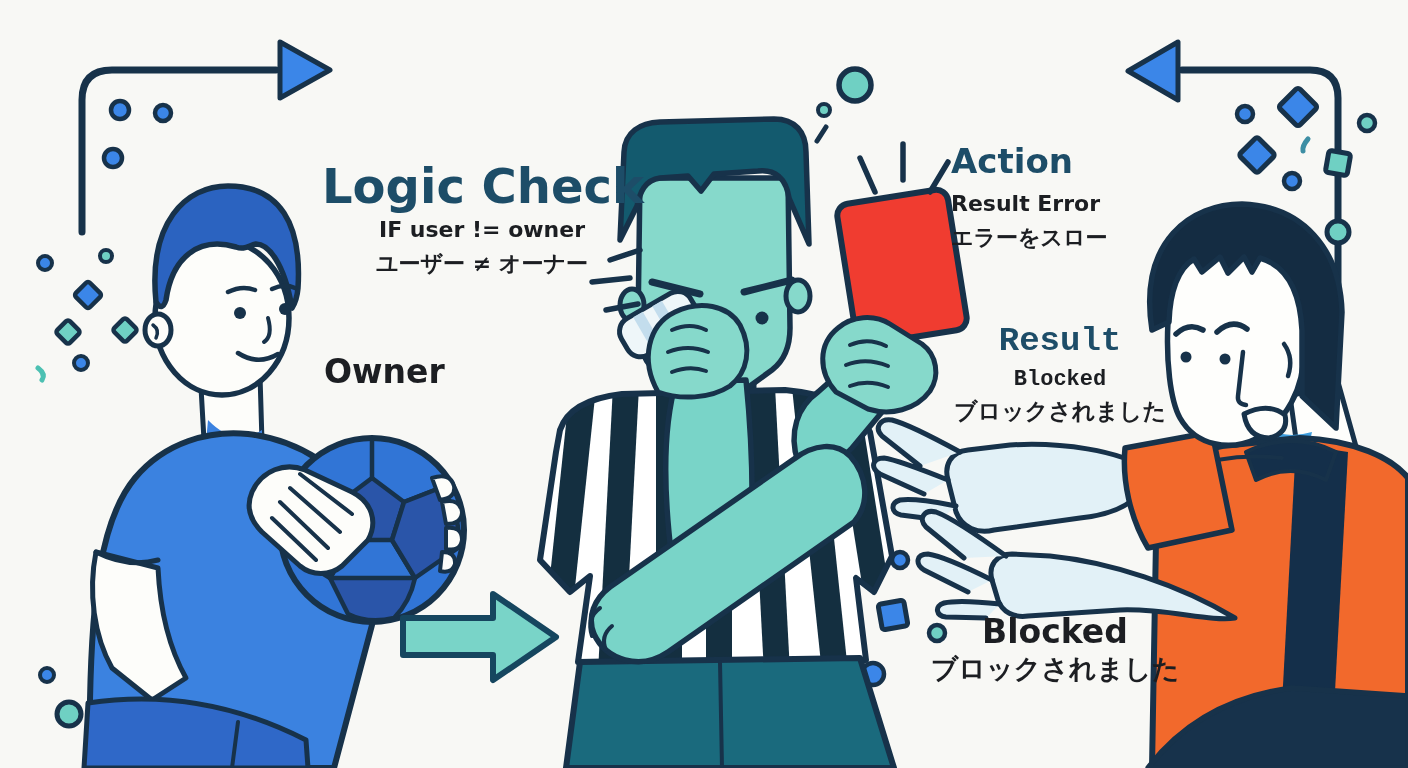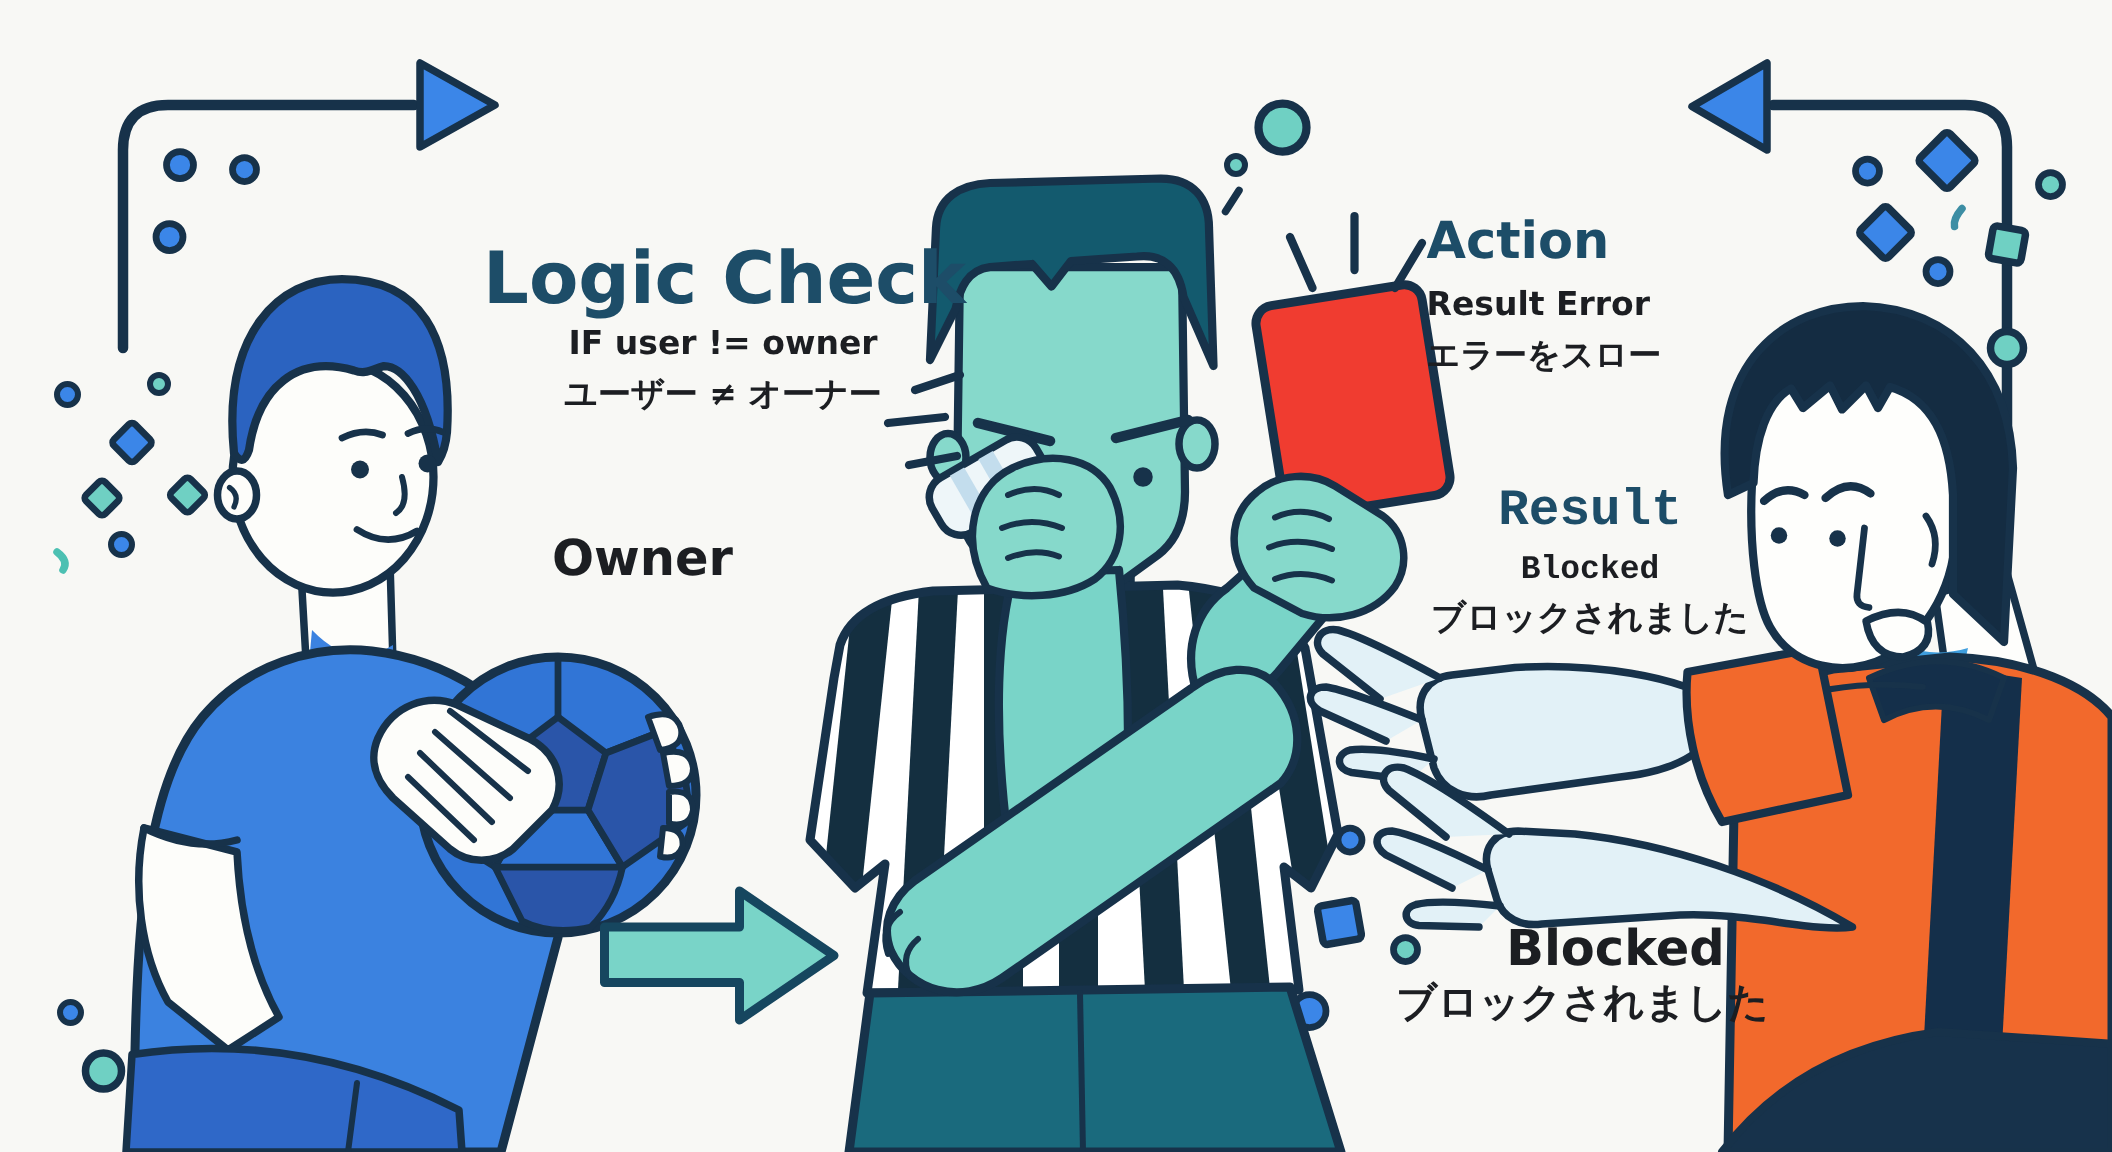--- a/index.html
+++ b/index.html
@@ -7,21 +7,21 @@
     position:relative;width:1408px;height:768px;overflow:hidden;
     background:#f8f8f5;
     font-family:"DejaVu Sans","Liberation Sans",sans-serif;
   }
   #scene{position:absolute;left:0;top:0;}
   .label-block{position:absolute;font-weight:bold;color:#1c1e22;white-space:nowrap;}
   .label-block .title{color:#1d4d68;}
   .centered{text-align:center;}
   .t36{font-size:48px;line-height:44px;margin-top:44px;}
   .t34{font-size:34px;line-height:42px;}
-  .t33{font-size:33px;line-height:40px;margin-left:44px;}
+  .t33{font-size:33px;line-height:40px;}
   .t30{font-size:22px;line-height:36px;}
   .t26{font-size:22px;line-height:32px;}
   .t24{font-size:23px;line-height:30px;}
   .t27{font-size:27px;line-height:34px;}
   
   .ink{stroke:#17324a;stroke-linecap:round;stroke-linejoin:round;}
 </style>
 </head>
 <body>
 

